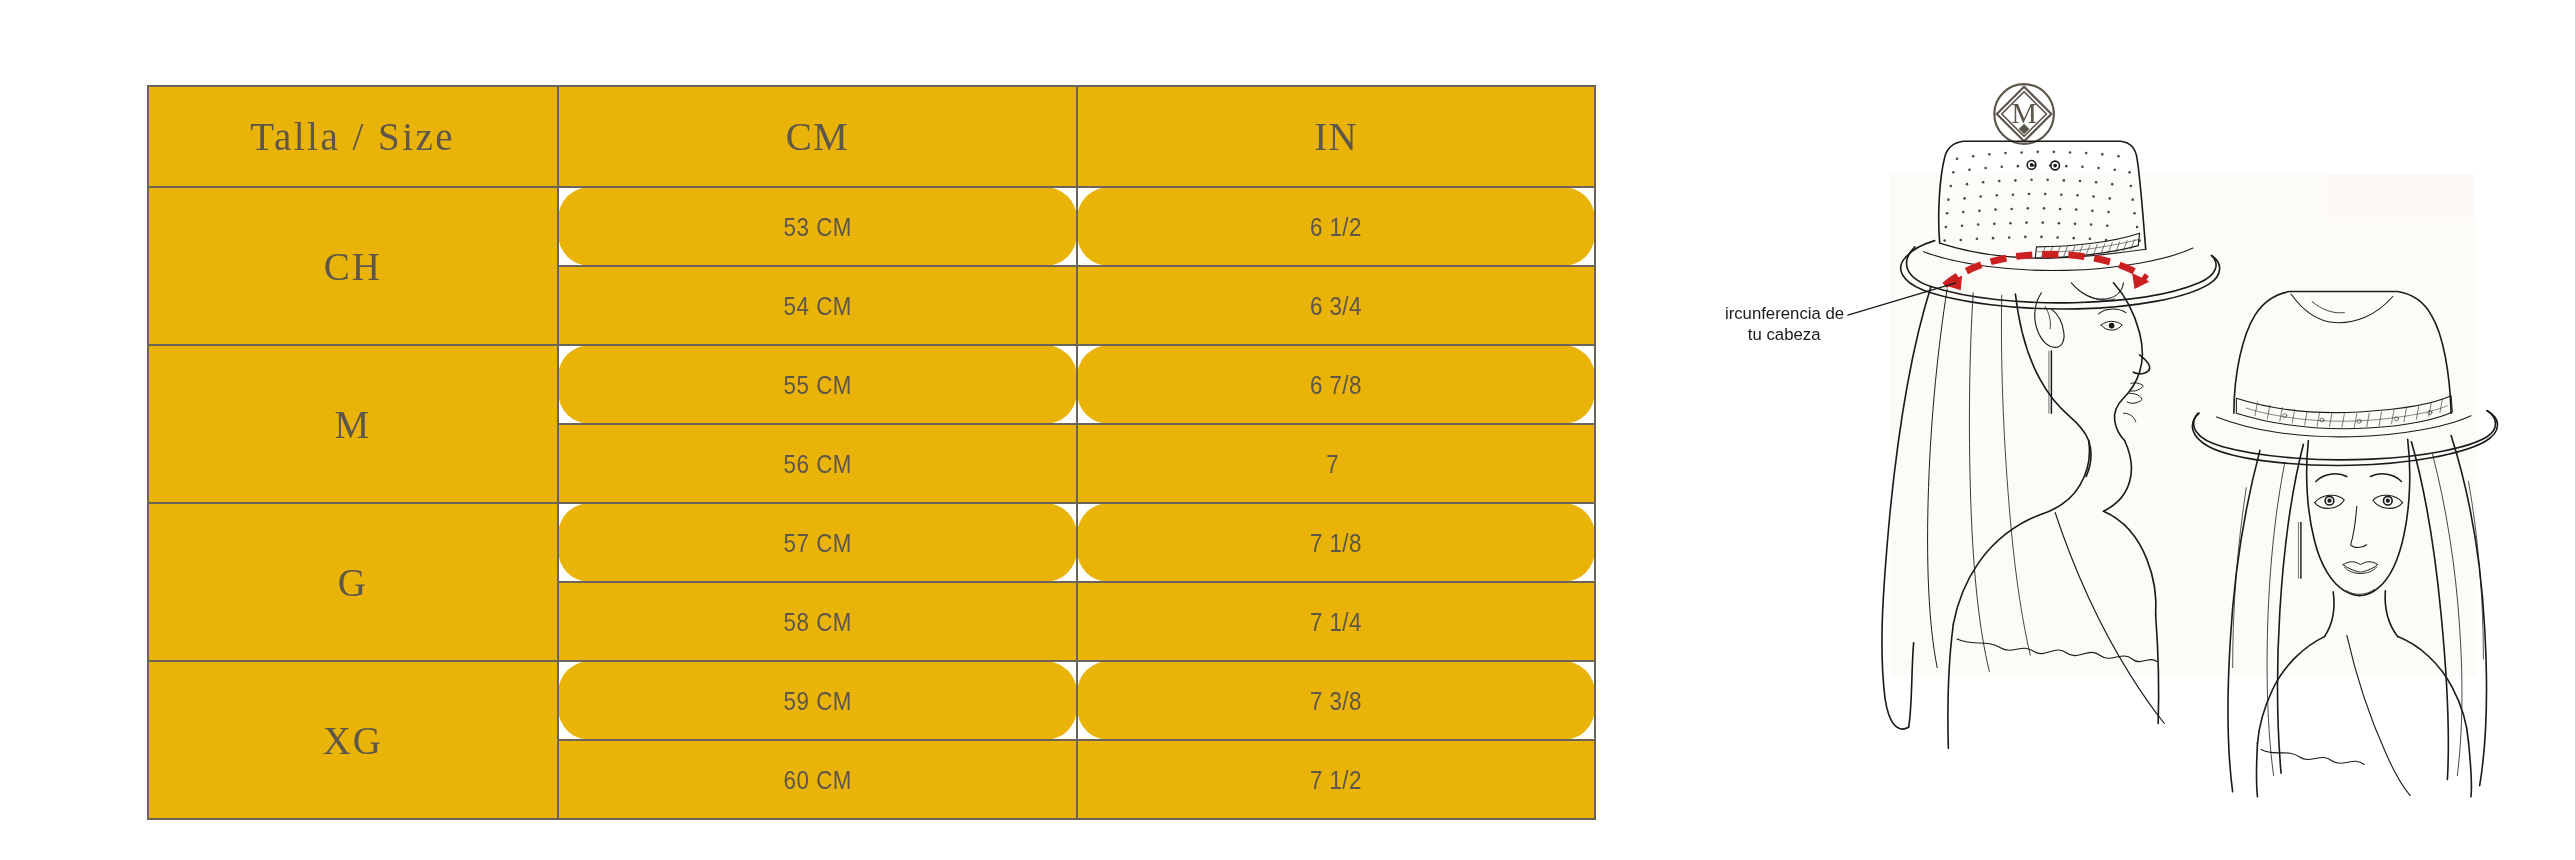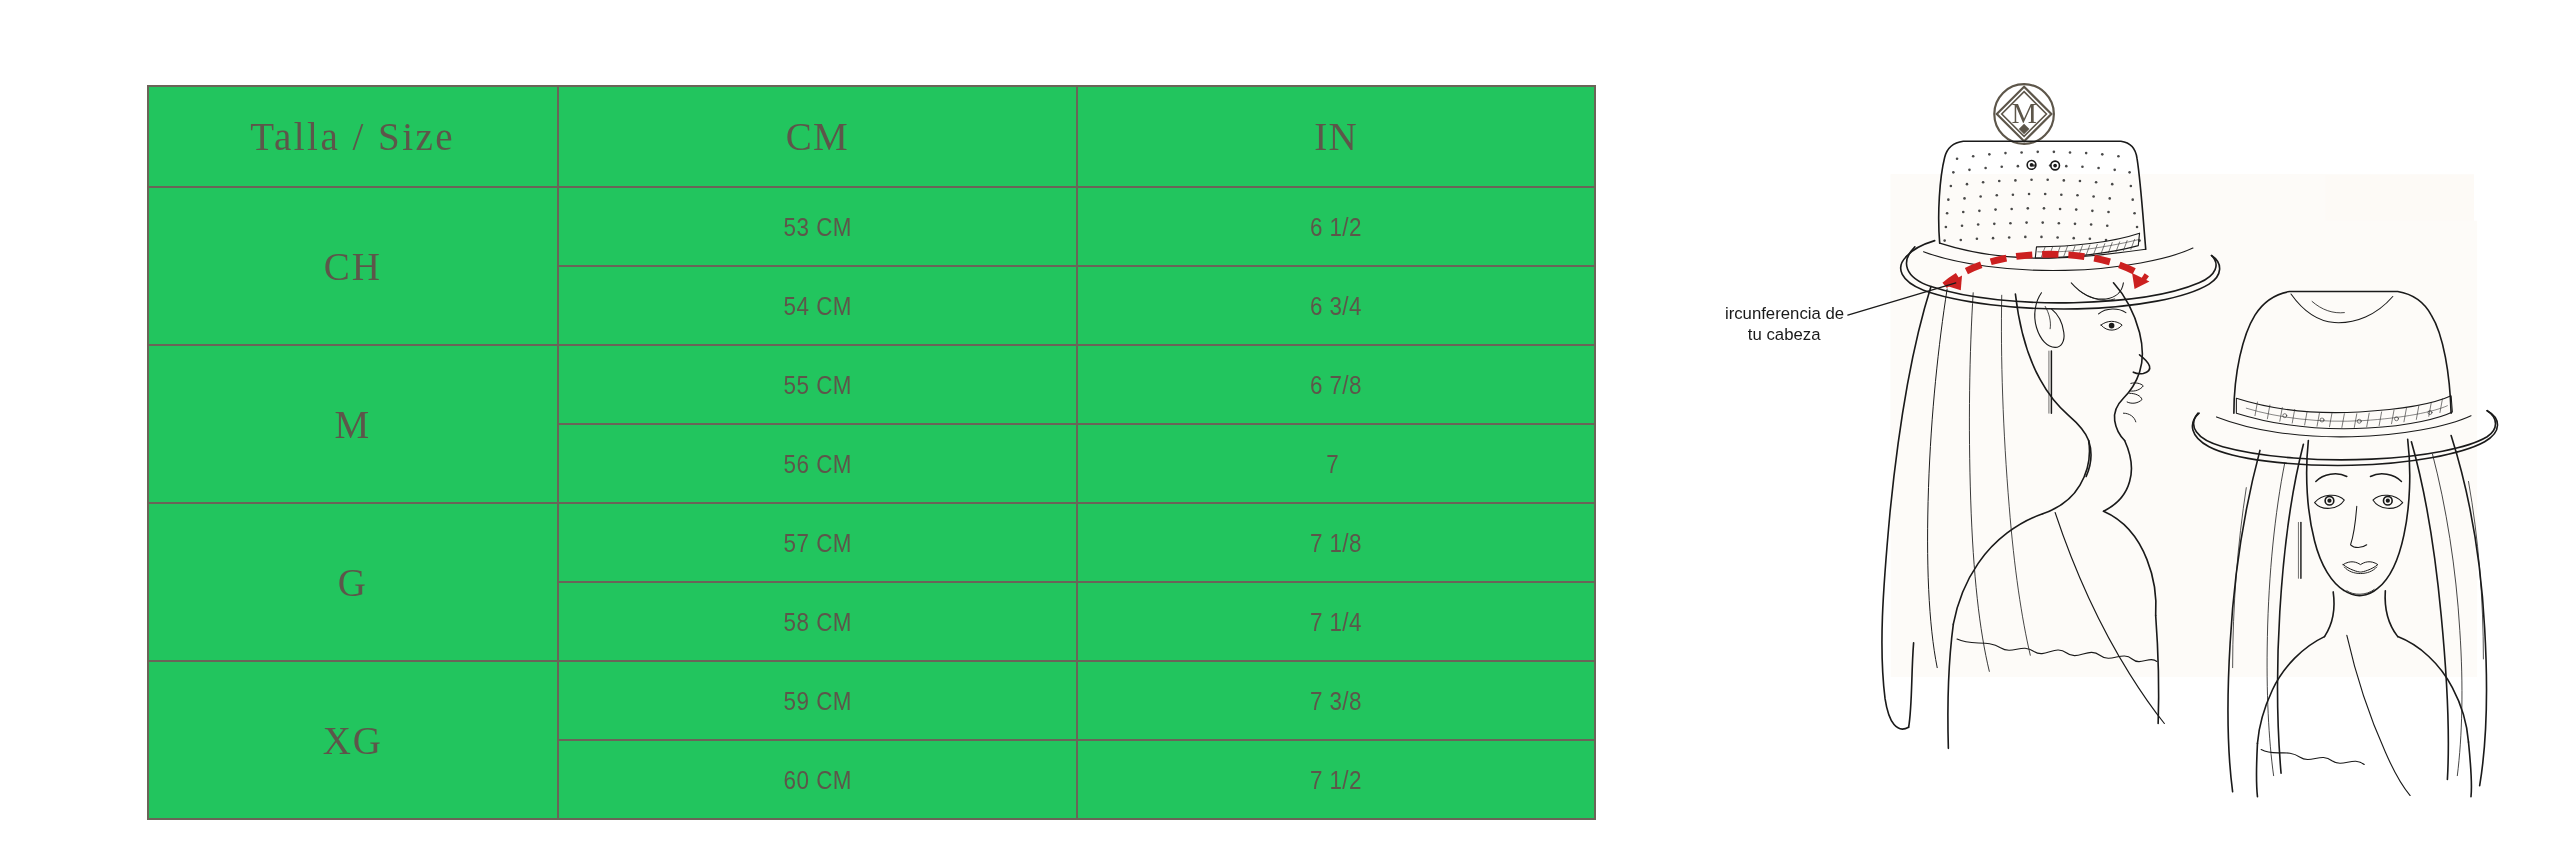--- a/index.html
+++ b/index.html
@@ -31,21 +31,21 @@
   }
   table.size-table col.c-size { width: 28.3%; }
   table.size-table col.c-cm   { width: 35.9%; }
   table.size-table col.c-in   { width: 35.8%; }
 
   table.size-table td {
     border: 2.5px solid #6b6458;
     text-align: center;
     vertical-align: middle;
     color: #5d564a;
-    background: #22c55e;
+    background: #eab308;
     padding: 0;
   }
 
   
   tr.header-row td {
     height: 99px;
   }
   .hdr-text {
     font-family: "Liberation Serif", serif;
     font-size: 39px;
@@ -71,20 +71,21 @@
     line-height: 1;
     display: block;
   }
 
   
   td.meas-cell {
     height: 77px;
   }
   td.meas-top {
     border-bottom-width: 1.9px;
+    border-radius: 32px;
   }
   td.meas-bottom {
     border-top-width: 1.9px;
     margin-top: 20px;
   }
   .meas-text {
     font-family: "Liberation Sans Narrow", "Liberation Sans", sans-serif;
     font-size: 26px;
     font-weight: 400;
     letter-spacing: 0.6px;

